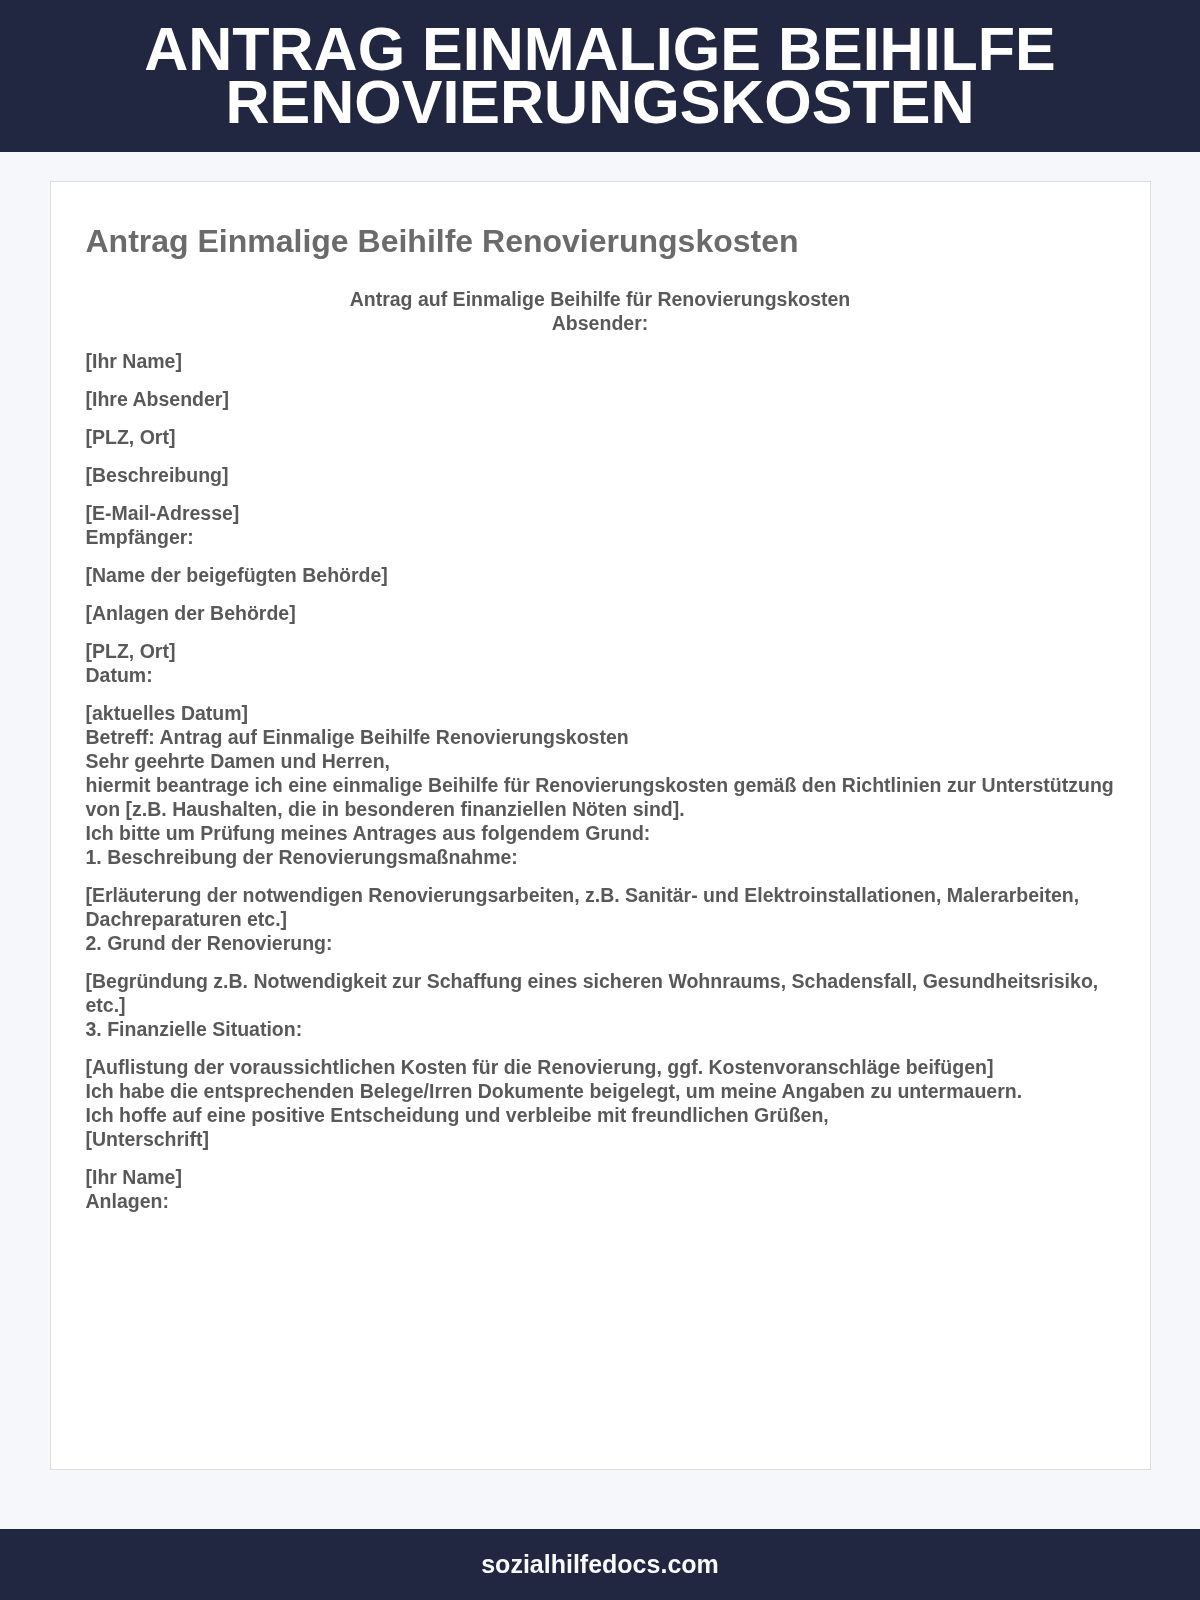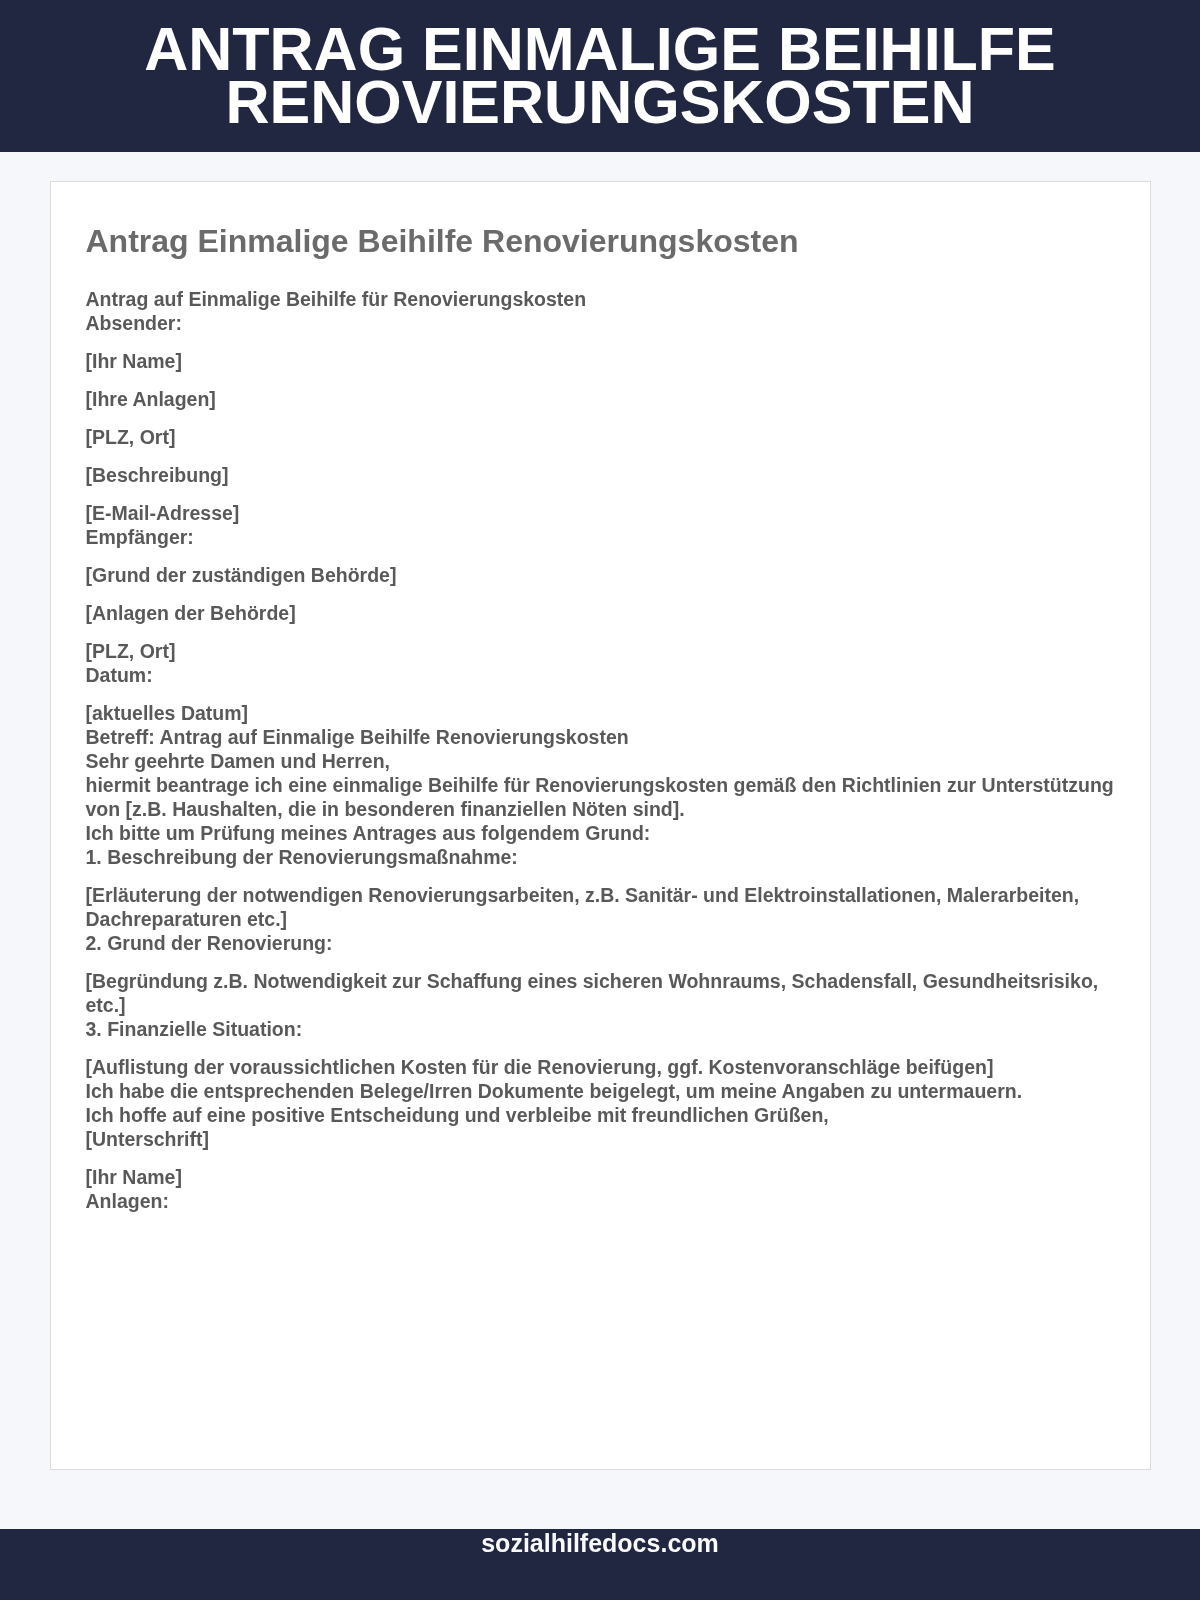--- a/index.html
+++ b/index.html
@@ -51,51 +51,51 @@
     line-height:40px;
     font-weight:bold;
   }
   .doc-body p{
     margin:14px 0;
     color:var(--body-gray);
     font-size:19.5px;
     line-height:24px;
     font-weight:bold;
   }
-  .doc-body p:first-child{margin-top:12px;}
+  .doc-body p:first-child{margin-top:12px;text-align:center;}
   
   .footer{
     height:71px;
     margin-top:59px;
     background:var(--navy);
-    display:flex;justify-content:center;
+    display:flex;align-items:center;justify-content:center;
   }
   .footer .site{
     color:var(--footer-text);
     font-size:25px;
     font-weight:bold;
   }
 </style>
 </head>
 <body>
 
 <header class="banner">
   <h1>ANTRAG EINMALIGE BEIHILFE RENOVIERUNGSKOSTEN</h1>
 </header>
 
 <main class="card">
   <h2>Antrag Einmalige Beihilfe Renovierungskosten</h2>
   <div class="doc-body">
       <p>Antrag auf Einmalige Beihilfe für Renovierungskosten<br>Absender:</p>
       <p>[Ihr Name]</p>
-      <p>[Ihre Anlagen]</p>
+      <p>[Ihre Absender]</p>
       <p>[PLZ, Ort]</p>
       <p>[Beschreibung]</p>
       <p>[E-Mail-Adresse]<br>Empfänger:</p>
-      <p>[Grund der zuständigen Behörde]</p>
+      <p>[Name der beigefügten Behörde]</p>
       <p>[Anlagen der Behörde]</p>
       <p>[PLZ, Ort]<br>Datum:</p>
       <p>[aktuelles Datum]<br>Betreff: Antrag auf Einmalige Beihilfe Renovierungskosten<br>Sehr geehrte Damen und Herren,<br>hiermit beantrage ich eine einmalige Beihilfe für Renovierungskosten gemäß den Richtlinien zur Unterstützung von [z.B. Haushalten, die in besonderen finanziellen Nöten sind].<br>Ich bitte um Prüfung meines Antrages aus folgendem Grund:<br>1. Beschreibung der Renovierungsmaßnahme:</p>
       <p>[Erläuterung der notwendigen Renovierungsarbeiten, z.B. Sanitär- und Elektroinstallationen, Malerarbeiten, Dachreparaturen etc.]<br>2. Grund der Renovierung:</p>
       <p>[Begründung z.B. Notwendigkeit zur Schaffung eines sicheren Wohnraums, Schadensfall, Gesundheitsrisiko, etc.]<br>3. Finanzielle Situation:</p>
       <p>[Auflistung der voraussichtlichen Kosten für die Renovierung, ggf. Kostenvoranschläge beifügen]<br>Ich habe die entsprechenden Belege/Irren Dokumente beigelegt, um meine Angaben zu untermauern.<br>Ich hoffe auf eine positive Entscheidung und verbleibe mit freundlichen Grüßen,<br>[Unterschrift]</p>
       <p>[Ihr Name]<br>Anlagen:</p>
     </div>
 </main>
 

